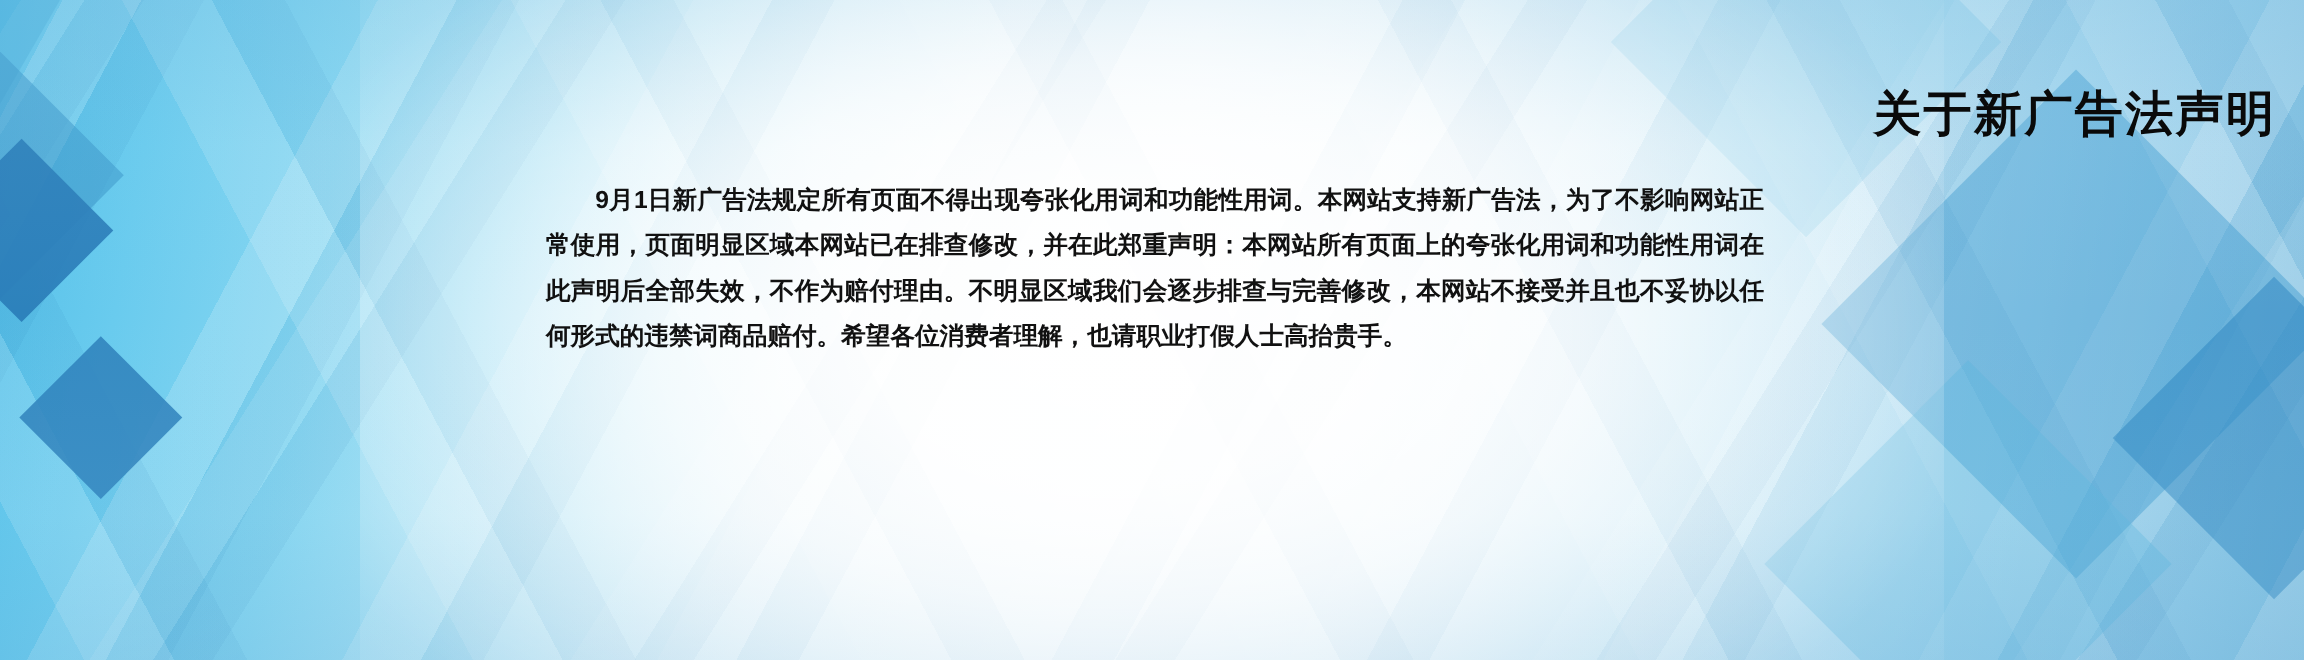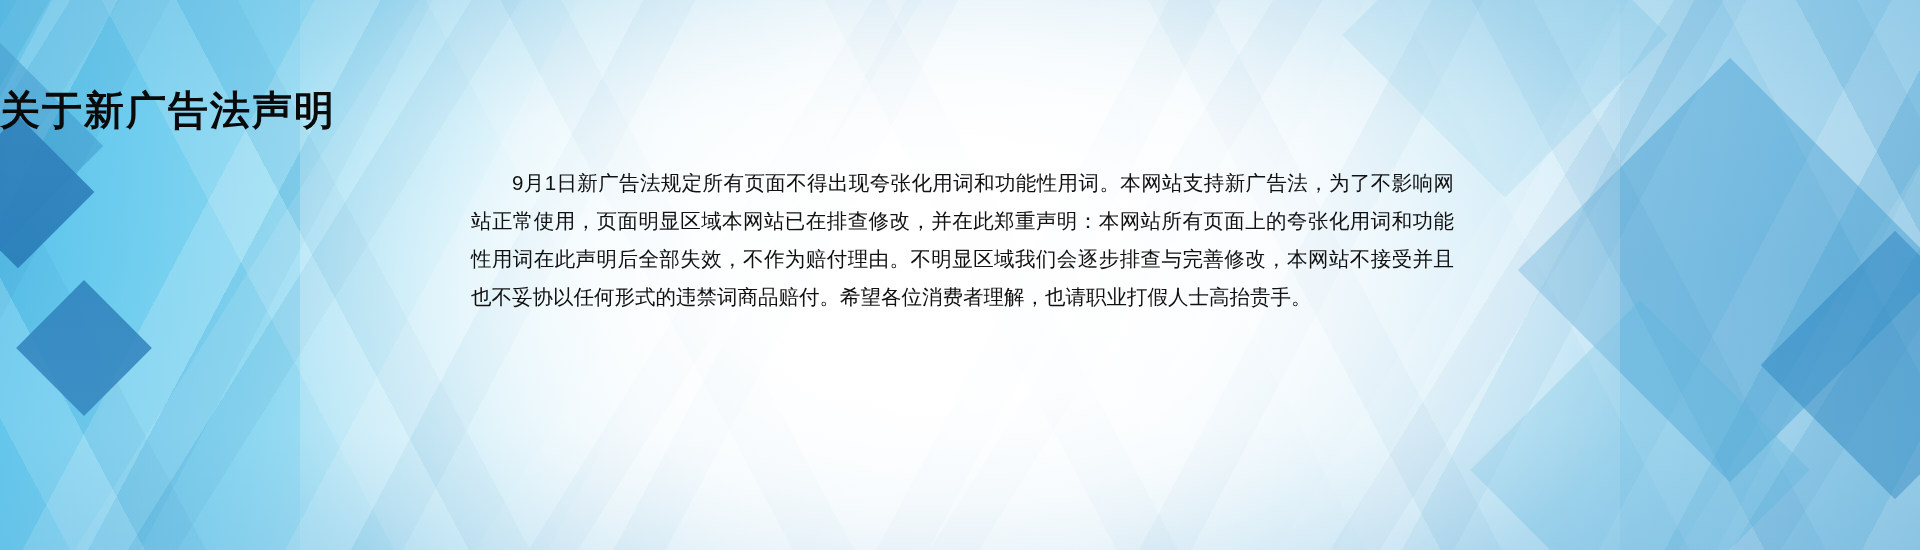--- a/index.html
+++ b/index.html
@@ -164,42 +164,43 @@
   
   .content {
     position: absolute;
     left: 0; top: 0;
     width: 1920px;
     height: 550px;
   }
   .title {
     position: absolute;
     left: 0;
-    top: 86px;
+    top: 71px;
     width: 1897px;
-    text-align: left;
+    text-align: right;
     font-size: 40px;
     font-weight: bold;
     color: #0a0a0a;
     letter-spacing: 2px;
     line-height: 1.2;
   }
   .body-block {
     position: absolute;
     left: 455px;
     top: 148px;
     width: 1015px;
     color: #111111;
     font-size: 20.5px;
     line-height: 38px;
     text-align: justify;
     text-justify: inter-ideograph;
   }
   .para {
-    margin: 16px;
+    margin: 0;
+    font-weight: bold;
   }
   .para.first {
     text-indent: 2em;
   }
 </style>
 </head>
 <body>
 
 <div id="banner">
 

